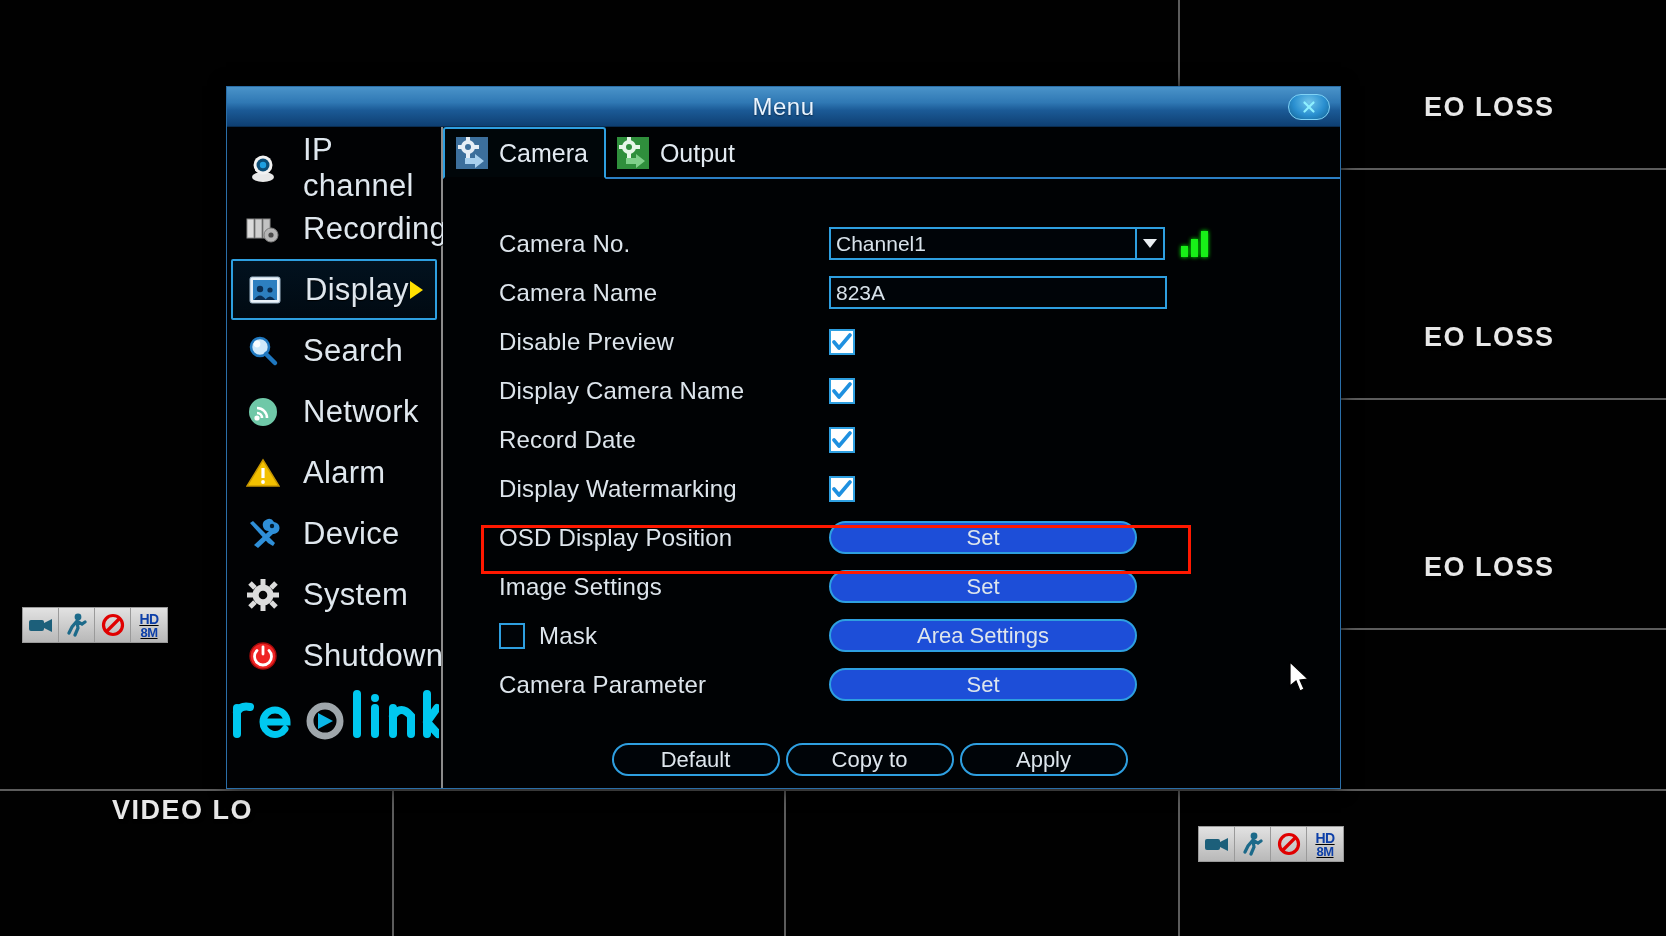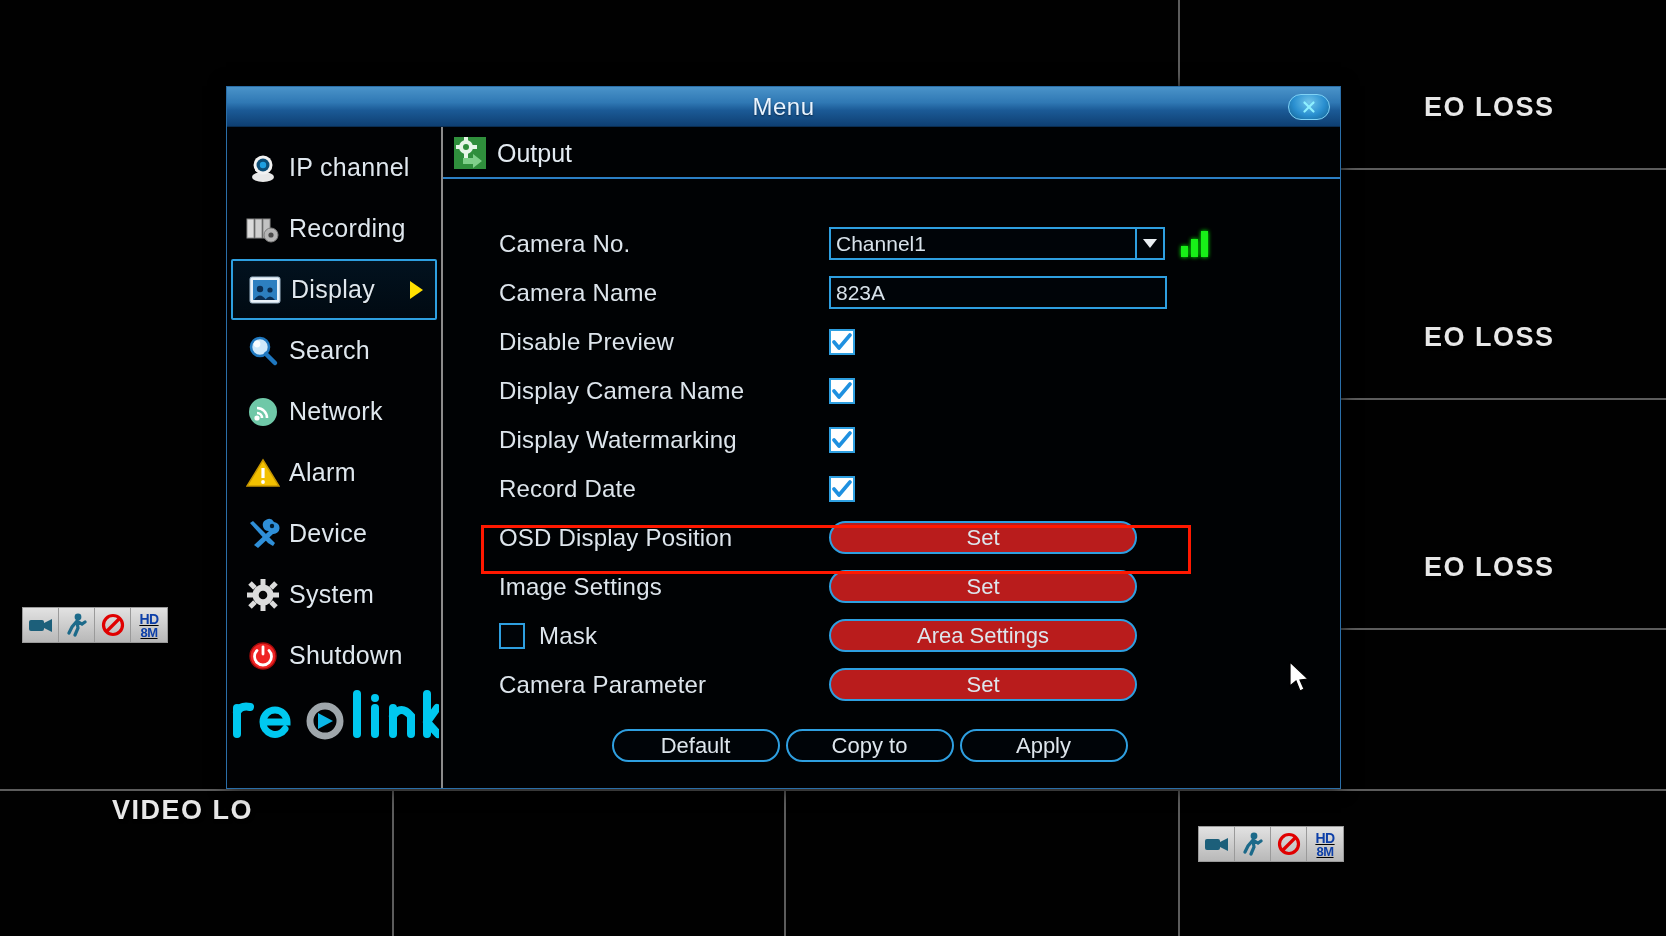--- a/index.html
+++ b/index.html
@@ -94,22 +94,22 @@
     position:relative;
     margin:0 4px;
   }
   .side-item.active {
     border:2px solid #2e9fe0;
     background:linear-gradient(180deg,#02121f,#010a12);
     border-radius:2px;
   }
   .side-label {
     color:#dfe7ee;
-    font-size:25px;
-    margin-left:8px;
+    font-size:31px;
+    margin-left:22px;
     font-weight:300;
     letter-spacing:.3px;
     text-shadow:0 1px 1px #000;
   }
   .side-ico { width:36px; height:36px; flex:0 0 36px; display:flex; align-items:center; justify-content:center; }
   .arrow-right {
     position:absolute; right:12px;
     width:0;height:0;
     border-left:13px solid #ffe000;
     border-top:9px solid transparent;
@@ -194,40 +194,40 @@
     border:2px solid #2e9fe0;
     display:flex;align-items:center;justify-content:center;
     cursor:pointer;
   }
   .cbox.empty { background:#000408; }
 
   .btn {
     width:308px; height:33px;
     border:2px solid #2e9fe0;
     border-radius:17px;
-    background:#b91c1c;
+    background:#1d4ed8;
     color:#dde5ec;
     font-size:22px; font-weight:300;
     display:flex;align-items:center;justify-content:center;
     cursor:pointer;
     font-family:"Liberation Sans", sans-serif;
   }
 
   .mask-row .flabel { display:flex; align-items:center; }
   .mask-row .cbox { margin-right:14px; }
 
   .hl-box {
     position:absolute;
     border:3px solid #ff1800;
     pointer-events:none;
   }
 
   #footer-btns {
     position:absolute;
-    left:0; bottom:26px; width:100%;
+    left:0; bottom:12px; width:100%;
     display:flex; justify-content:center; gap:6px;
     padding-right:44px;
   }
   .fbtn {
     width:168px;height:33px;
     border:2px solid #2e9fe0;
     border-radius:17px;
     background:#000408;
     color:#dde5ec; font-size:22px; font-weight:300;
     display:flex;align-items:center;justify-content:center;
@@ -459,20 +459,37 @@
 
           <circle cx="96" cy="37" r="15" fill="none" stroke="#9fa6ab" stroke-width="7"></circle>
           <polygon points="89,29 89,45 104,37" fill="#0bb7e8"></polygon>
         </svg>
       </div>
     </div>
 
     <div id="content">
 
       <div id="tabs">
+        <div class="tab active">
+          <span class="tab-ico">
+            <svg width="34" height="34" viewBox="0 0 34 34">
+              <rect x="1" y="1" width="32" height="32" fill="#3c6f9c"></rect>
+              <g fill="#e6eef6">
+                  <circle cx="13" cy="11" r="7"></circle>
+                <rect x="11" y="1" width="4" height="5"></rect>
+                  <rect x="11" y="17" width="4" height="5"></rect>
+                <rect x="3" y="9" width="5" height="4"></rect>
+                  <rect x="19" y="9" width="5" height="4"></rect>
+                </g>
+              <circle cx="13" cy="11" r="3" fill="#3c6f9c"></circle>
+              <path d="M10 22 h10 v-4 l9 7 -9 7 v-4 h-10 z" fill="#a8d0ee"></path>
+            </svg>
+          </span>
+          <span class="tab-label">Camera</span>
+        </div>
         <div class="tab">
           <span class="tab-ico">
             <svg width="34" height="34" viewBox="0 0 34 34">
               <rect x="1" y="1" width="32" height="32" fill="#2f8f3c"></rect>
               <g fill="#e6f6e8">
                   <circle cx="13" cy="11" r="7"></circle>
                 <rect x="11" y="1" width="4" height="5"></rect>
                   <rect x="11" y="17" width="4" height="5"></rect>
                 <rect x="3" y="9" width="5" height="4"></rect>
                   <rect x="19" y="9" width="5" height="4"></rect>
@@ -527,32 +544,32 @@
           <div class="fctl">
             <div class="cbox">
               <svg width="20" height="18" viewBox="0 0 20 18">
                 <path d="M2 9 L7 15 L18 2" stroke="#1e90e0" stroke-width="3.6" fill="none" stroke-linecap="round" stroke-linejoin="round"></path>
               </svg>
             </div>
           </div>
         </div>
 
         <div class="frow">
-          <span class="flabel">Display Watermarking</span>
+          <span class="flabel">Record Date</span>
           <div class="fctl">
             <div class="cbox">
               <svg width="20" height="18" viewBox="0 0 20 18">
                 <path d="M2 9 L7 15 L18 2" stroke="#1e90e0" stroke-width="3.6" fill="none" stroke-linecap="round" stroke-linejoin="round"></path>
               </svg>
             </div>
           </div>
         </div>
 
         <div class="frow">
-          <span class="flabel">Record Date</span>
+          <span class="flabel">Display Watermarking</span>
           <div class="fctl">
             <div class="cbox">
               <svg width="20" height="18" viewBox="0 0 20 18">
                 <path d="M2 9 L7 15 L18 2" stroke="#1e90e0" stroke-width="3.6" fill="none" stroke-linecap="round" stroke-linejoin="round"></path>
               </svg>
             </div>
           </div>
         </div>
 
         <div class="frow">

